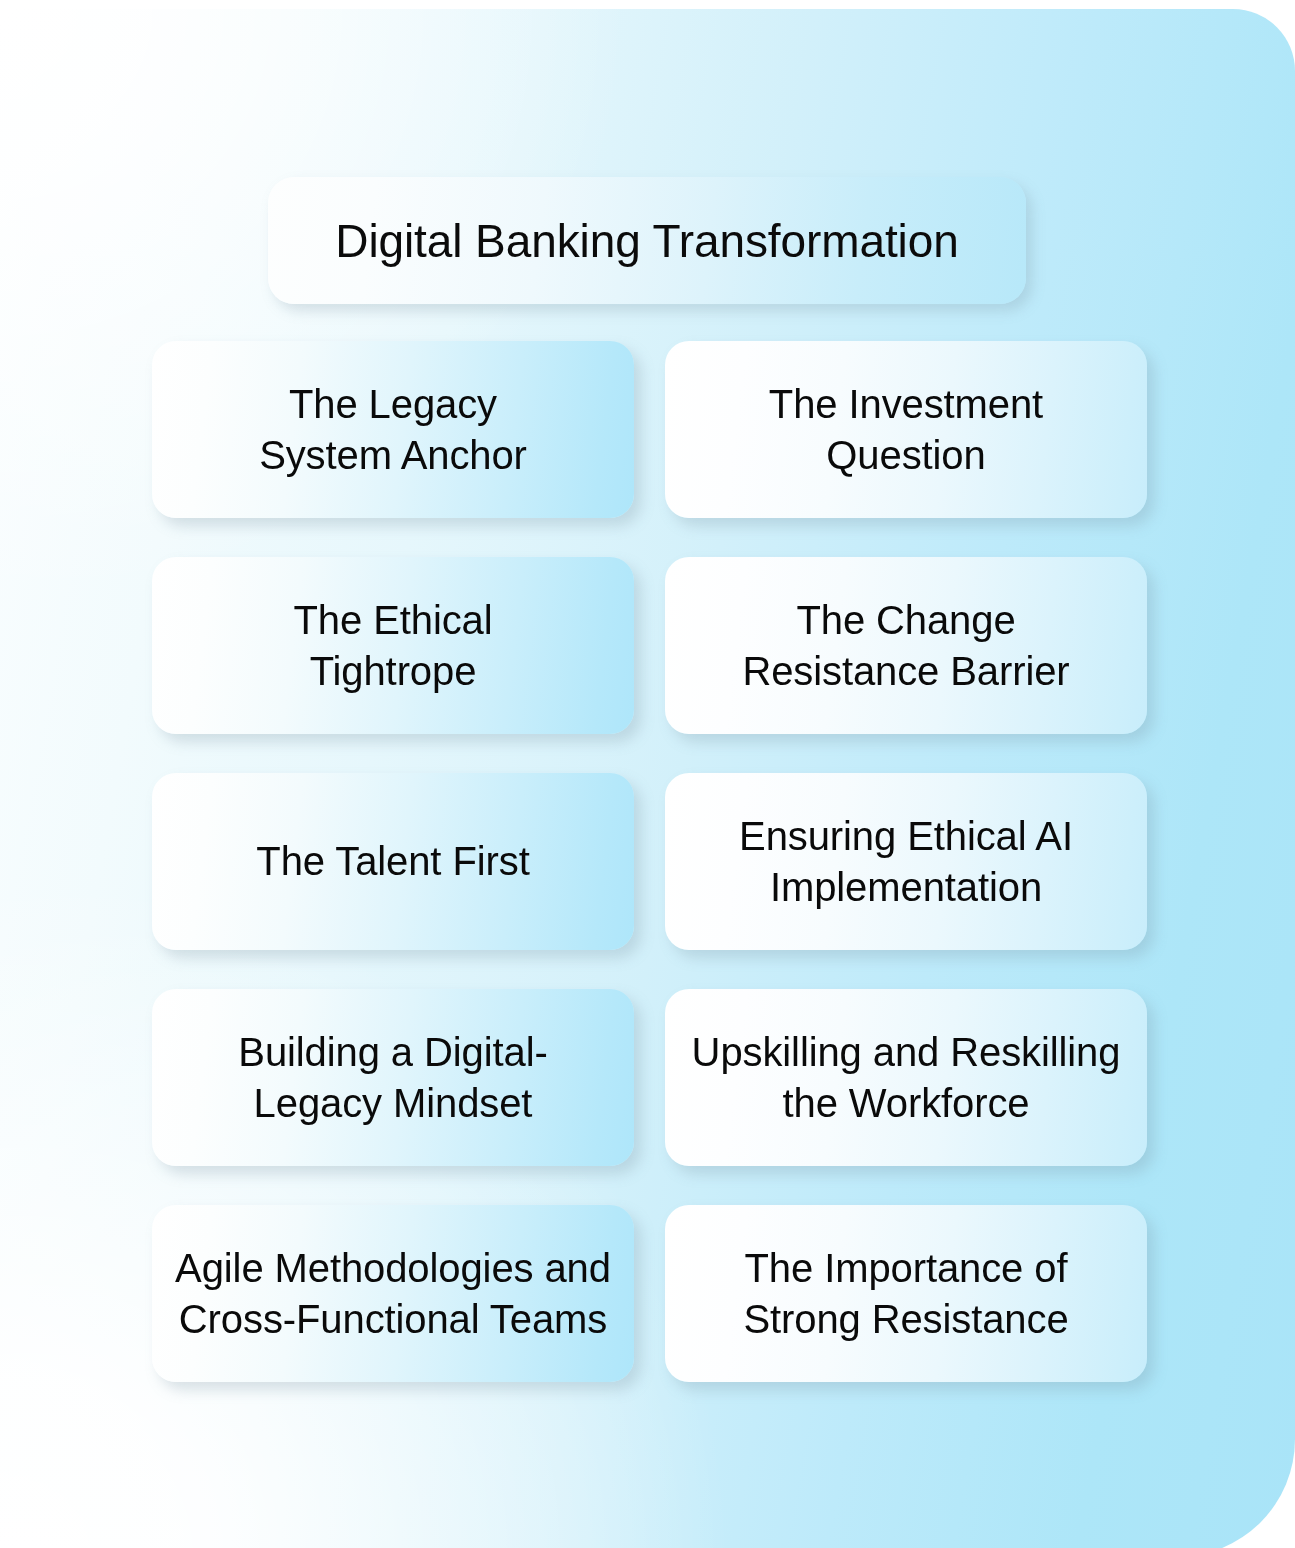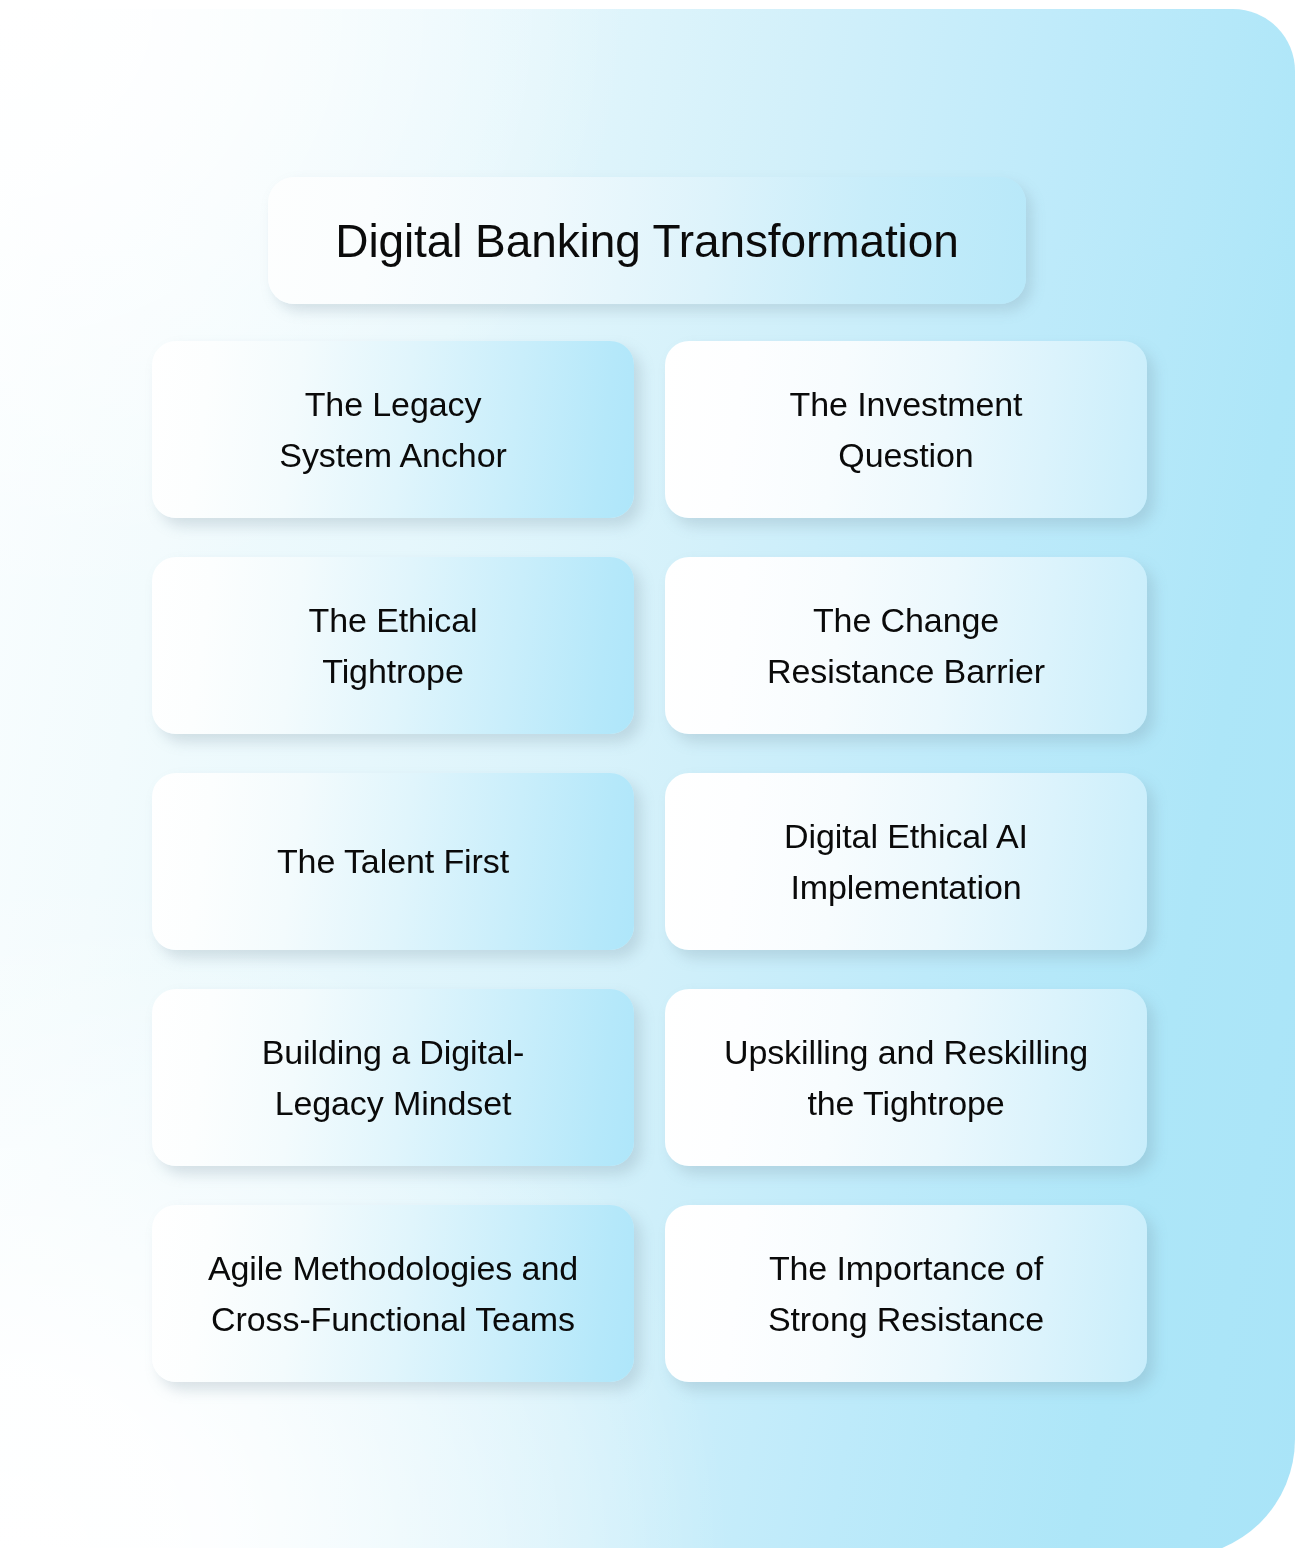--- a/index.html
+++ b/index.html
@@ -86,21 +86,21 @@
   .col-left {
     background: linear-gradient(97deg, #ffffff 0%, #fcfefe 12%, #f3fbfd 30%, #e0f5fc 52%, #c9eefb 74%, #b5e8fa 92%, #aee6fa 100%);
   }
 
   
   .col-right {
     background: linear-gradient(97deg, #ffffff 0%, #fdfeff 16%, #f7fcfe 36%, #ebf8fd 58%, #dbf3fc 78%, #cdeffb 94%, #c8edfb 100%);
   }
 
   .topic-text {
-    font-size: 34px;
+    font-size: 40px;
     line-height: 51px;
     font-weight: 400;
     color: #0a0a0a;
     letter-spacing: -0.1px;
     white-space: pre-line;
   }
 </style>
 </head>
 <body>
 
@@ -131,32 +131,32 @@
       <div class="topic-card col-right">
         <div class="topic-text">The Change
 Resistance Barrier</div>
       </div>
 
       <div class="topic-card col-left">
         <div class="topic-text">The Talent First</div>
       </div>
 
       <div class="topic-card col-right">
-        <div class="topic-text">Digital Ethical AI
+        <div class="topic-text">Ensuring Ethical AI
 Implementation</div>
       </div>
 
       <div class="topic-card col-left">
         <div class="topic-text">Building a Digital-
 Legacy Mindset</div>
       </div>
 
       <div class="topic-card col-right">
         <div class="topic-text">Upskilling and Reskilling
-the Tightrope</div>
+the Workforce</div>
       </div>
 
       <div class="topic-card col-left">
         <div class="topic-text">Agile Methodologies and
 Cross-Functional Teams</div>
       </div>
 
       <div class="topic-card col-right">
         <div class="topic-text">The Importance of
 Strong Resistance</div>

